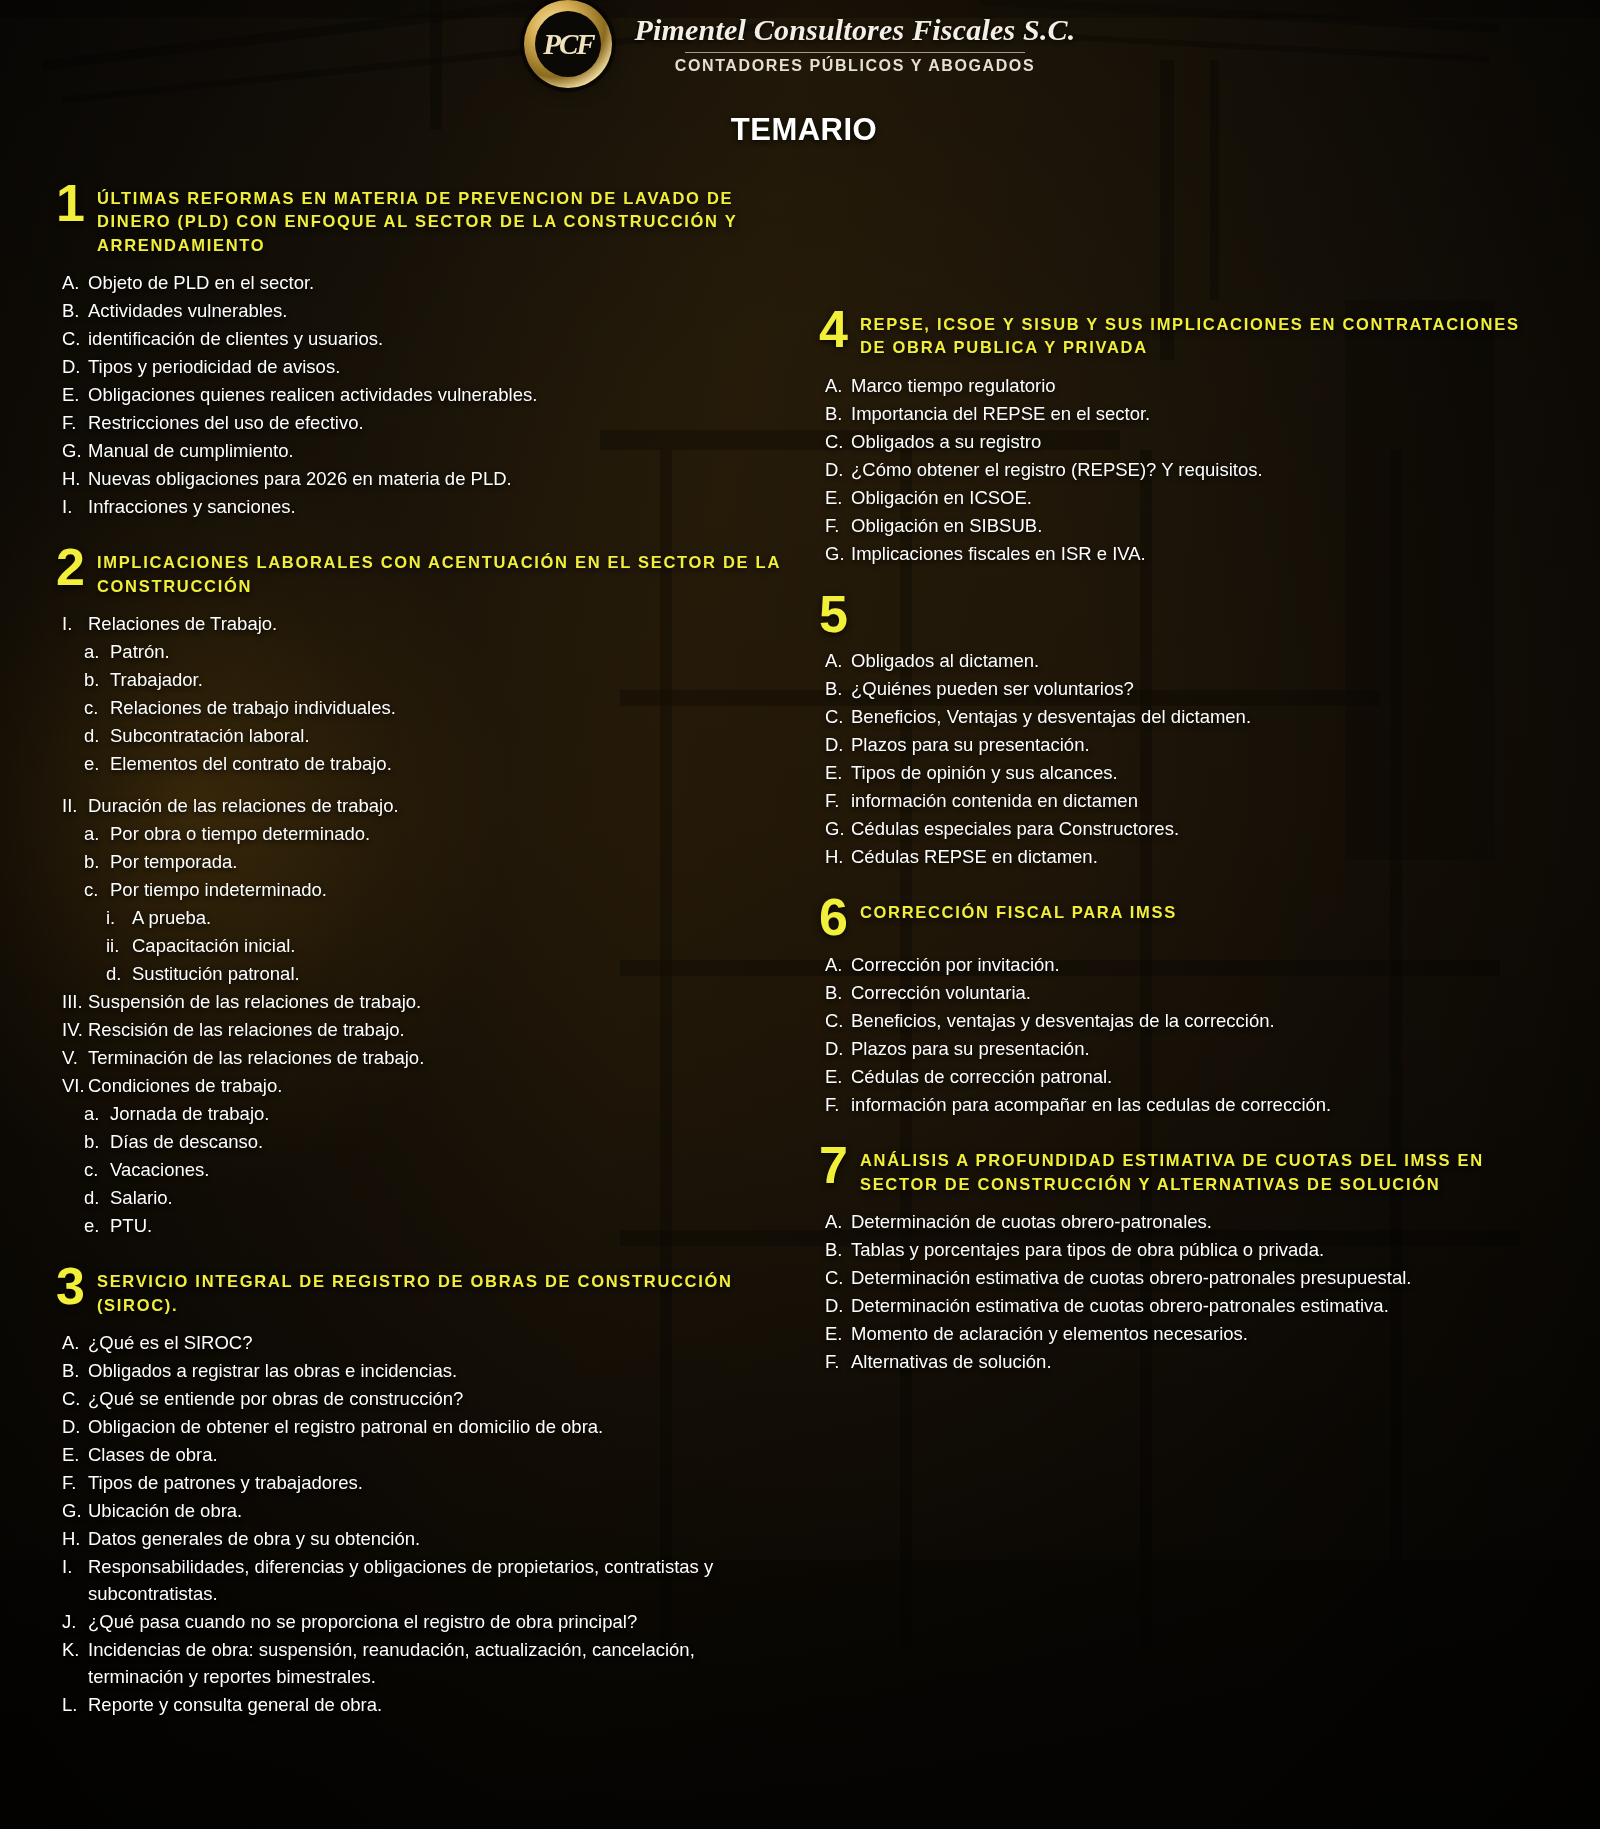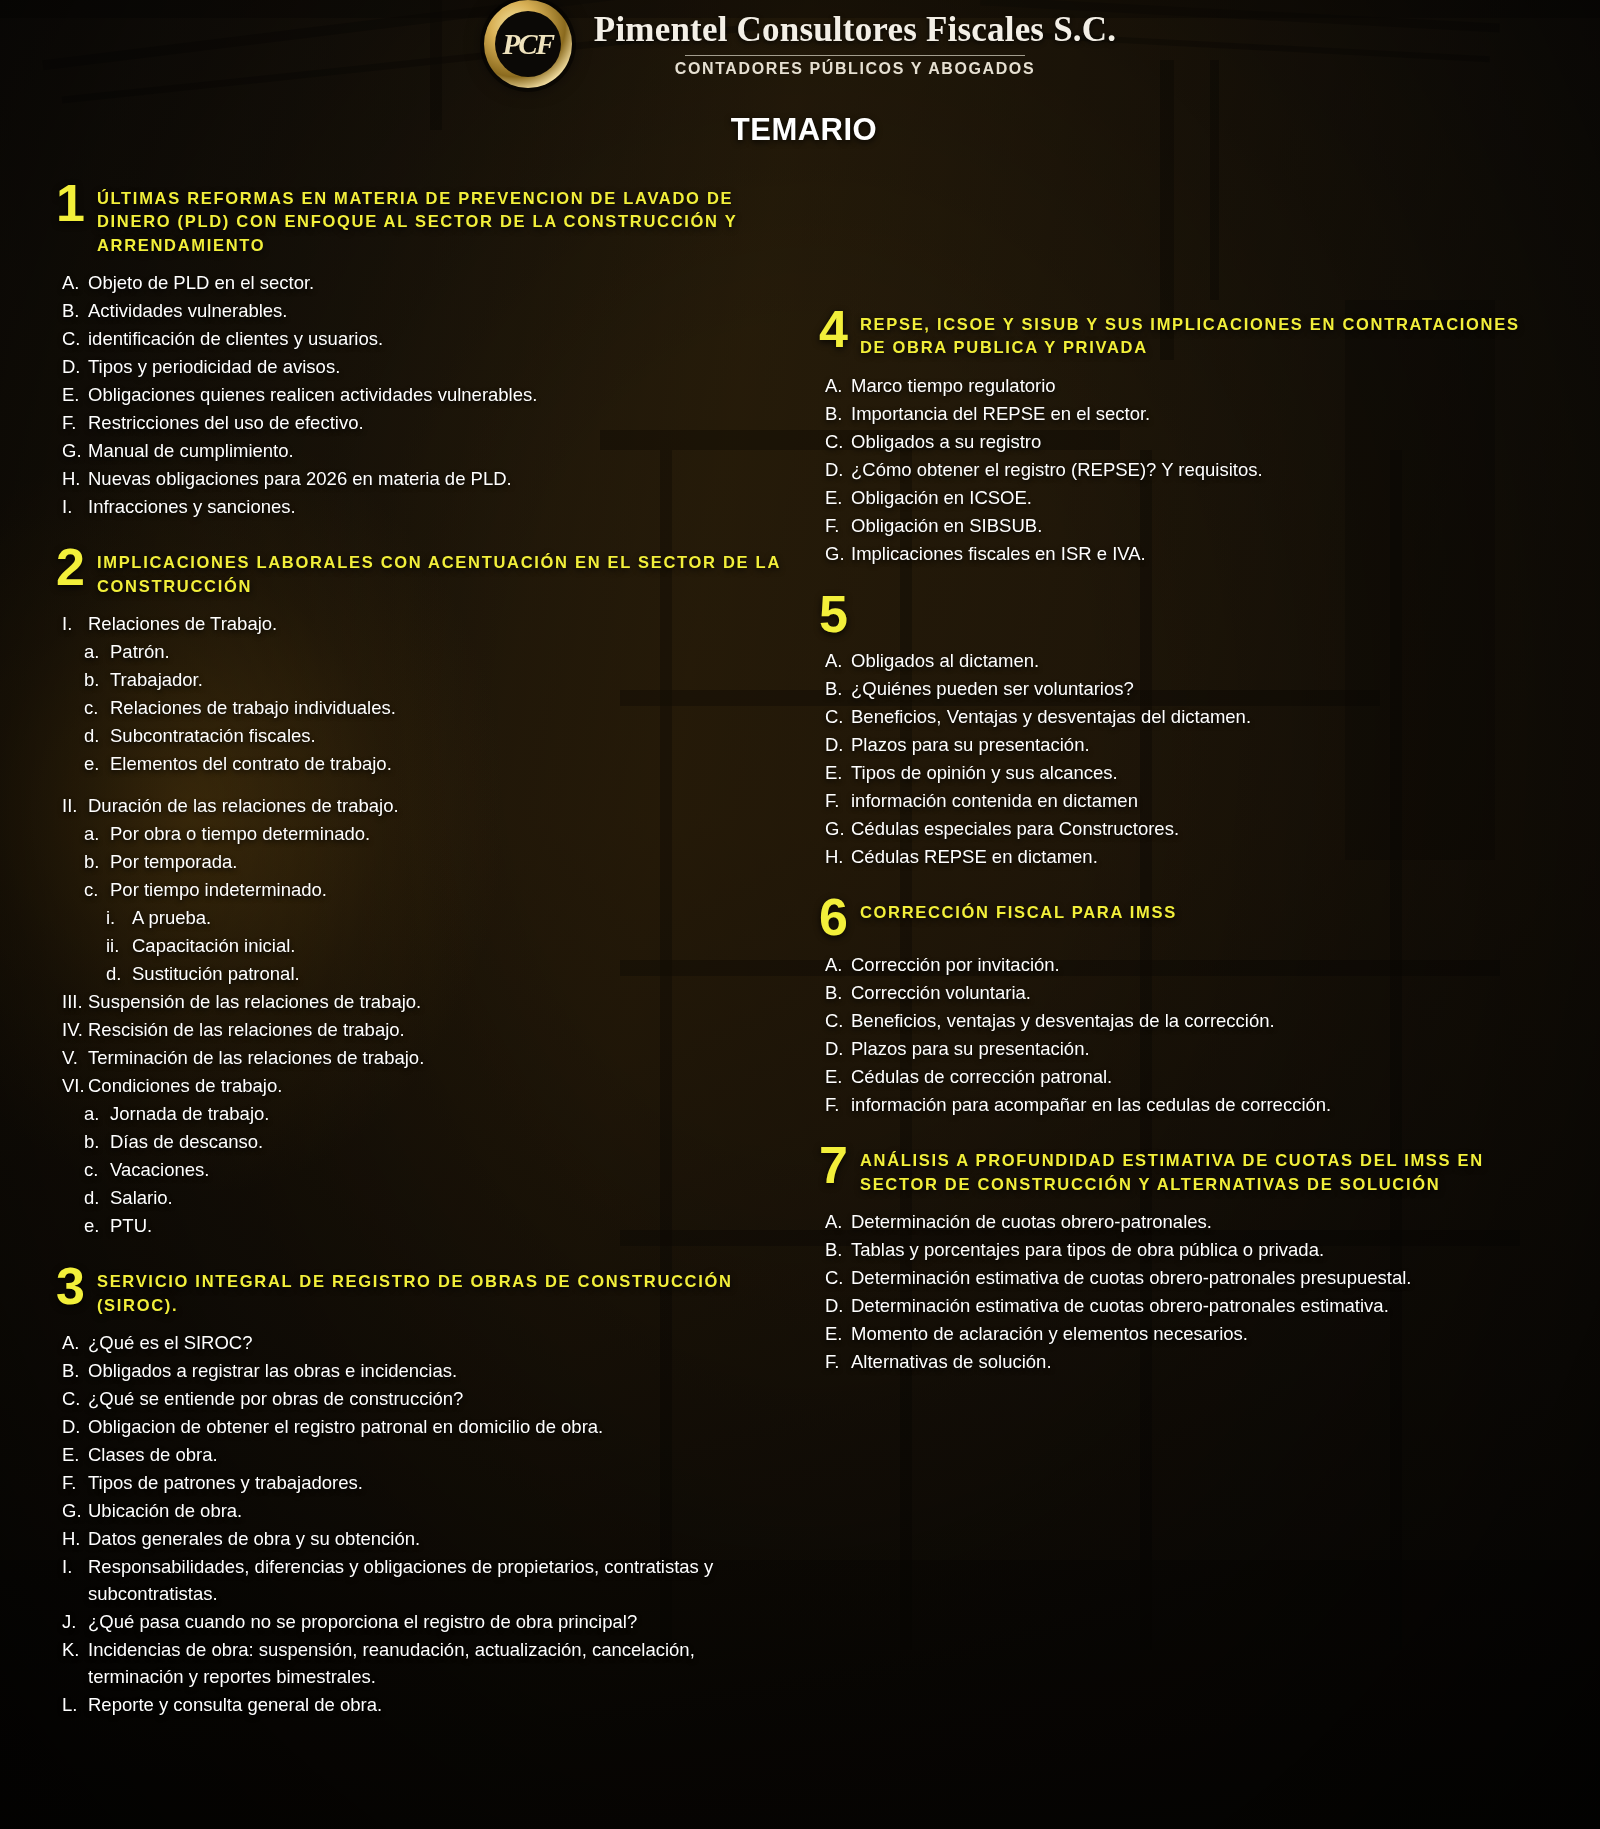--- a/index.html
+++ b/index.html
@@ -90,22 +90,23 @@
     letter-spacing: -2px;
   }
   .brand-block {
     display: flex;
     flex-direction: column;
     align-items: center;
     padding-left: 6px;
   }
   .brand-name {
     font-family: "Liberation Serif", serif;
-    font-weight: bold;
-    font-size: 35px;
+    font-style: italic;
+    font-weight: bold;
+    font-size: 30px;
     color: #f3efe6;
     letter-spacing: 0.2px;
     white-space: nowrap;
     text-shadow: 0 2px 5px rgba(0,0,0,0.8);
   }
   .brand-rule {
     width: 340px;
     height: 1px;
     background: rgba(235,230,215,0.65);
     margin: 5px 0 4px 0;
@@ -310,21 +311,21 @@
               <div class="item indent-1">
                 <span class="mark">b.</span>
                 <span class="txt">Trabajador.</span>
               </div>
               <div class="item indent-1">
                 <span class="mark">c.</span>
                 <span class="txt">Relaciones de trabajo individuales.</span>
               </div>
               <div class="item indent-1">
                 <span class="mark">d.</span>
-                <span class="txt">Subcontratación fiscales.</span>
+                <span class="txt">Subcontratación laboral.</span>
               </div>
               <div class="item indent-1">
                 <span class="mark">e.</span>
                 <span class="txt">Elementos del contrato de trabajo.</span>
               </div>
               <div class="spacer"></div>
               <div class="item">
                 <span class="mark">II.</span>
                 <span class="txt">Duración de las relaciones de trabajo.</span>
               </div>

